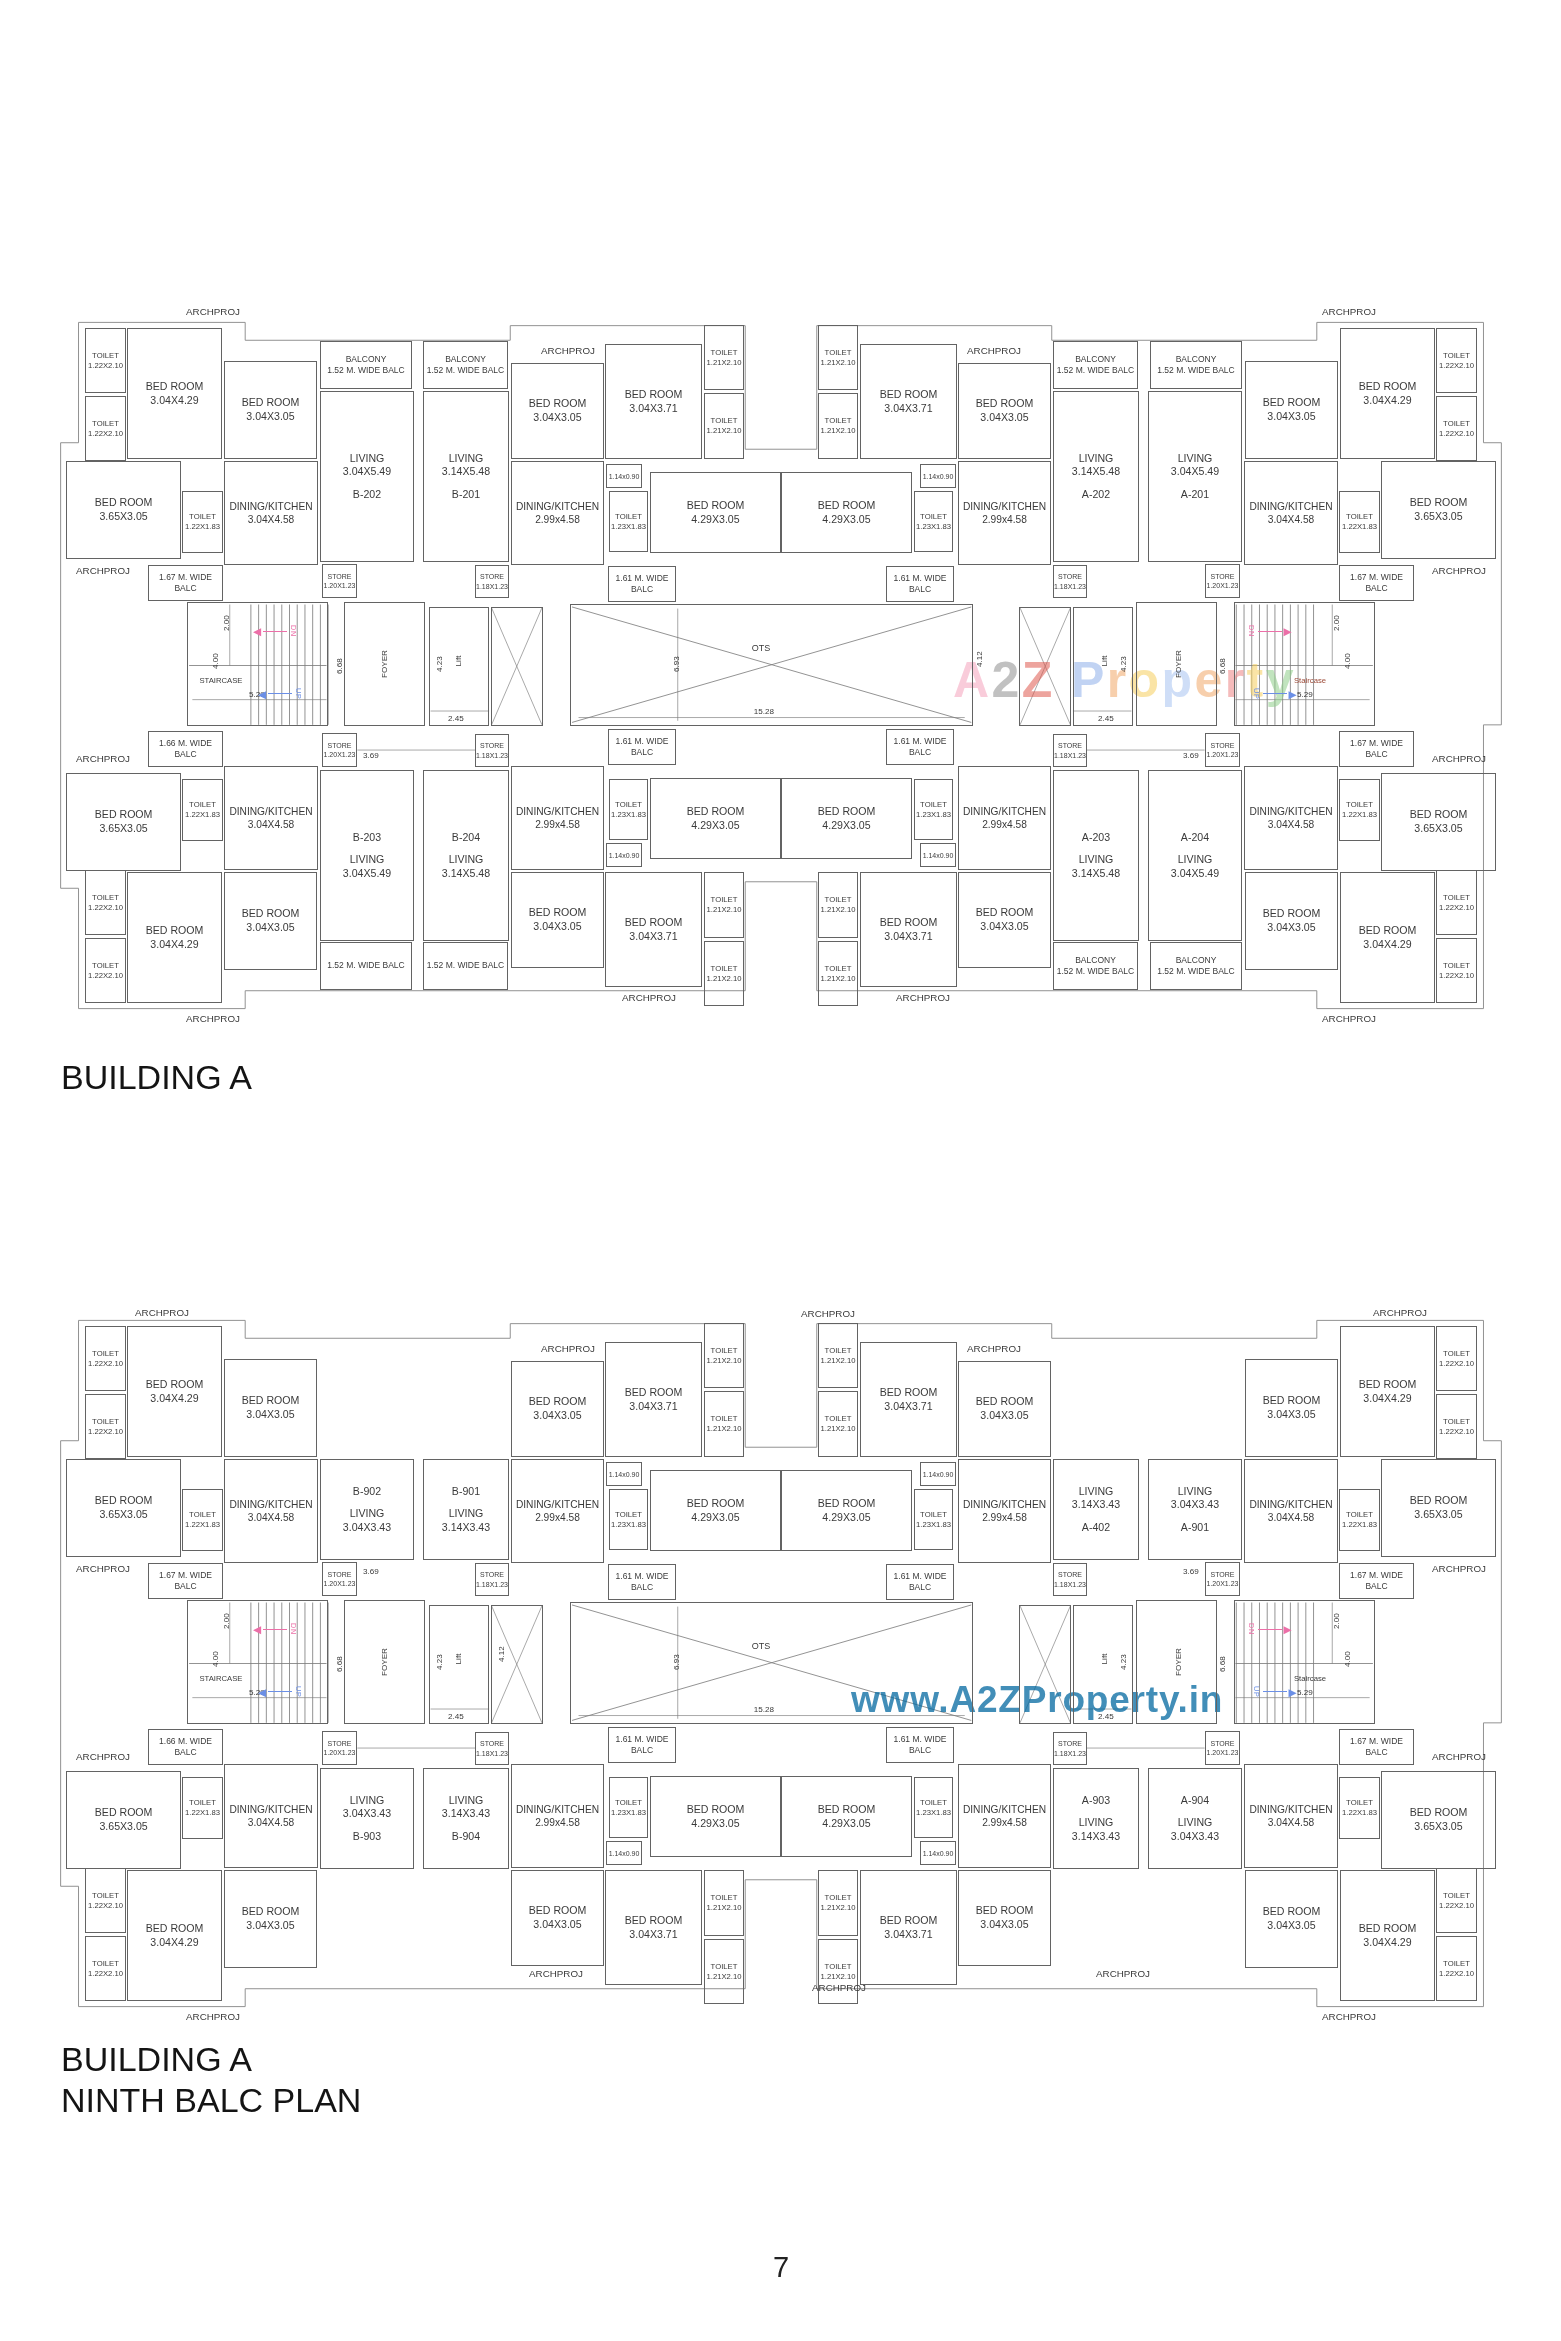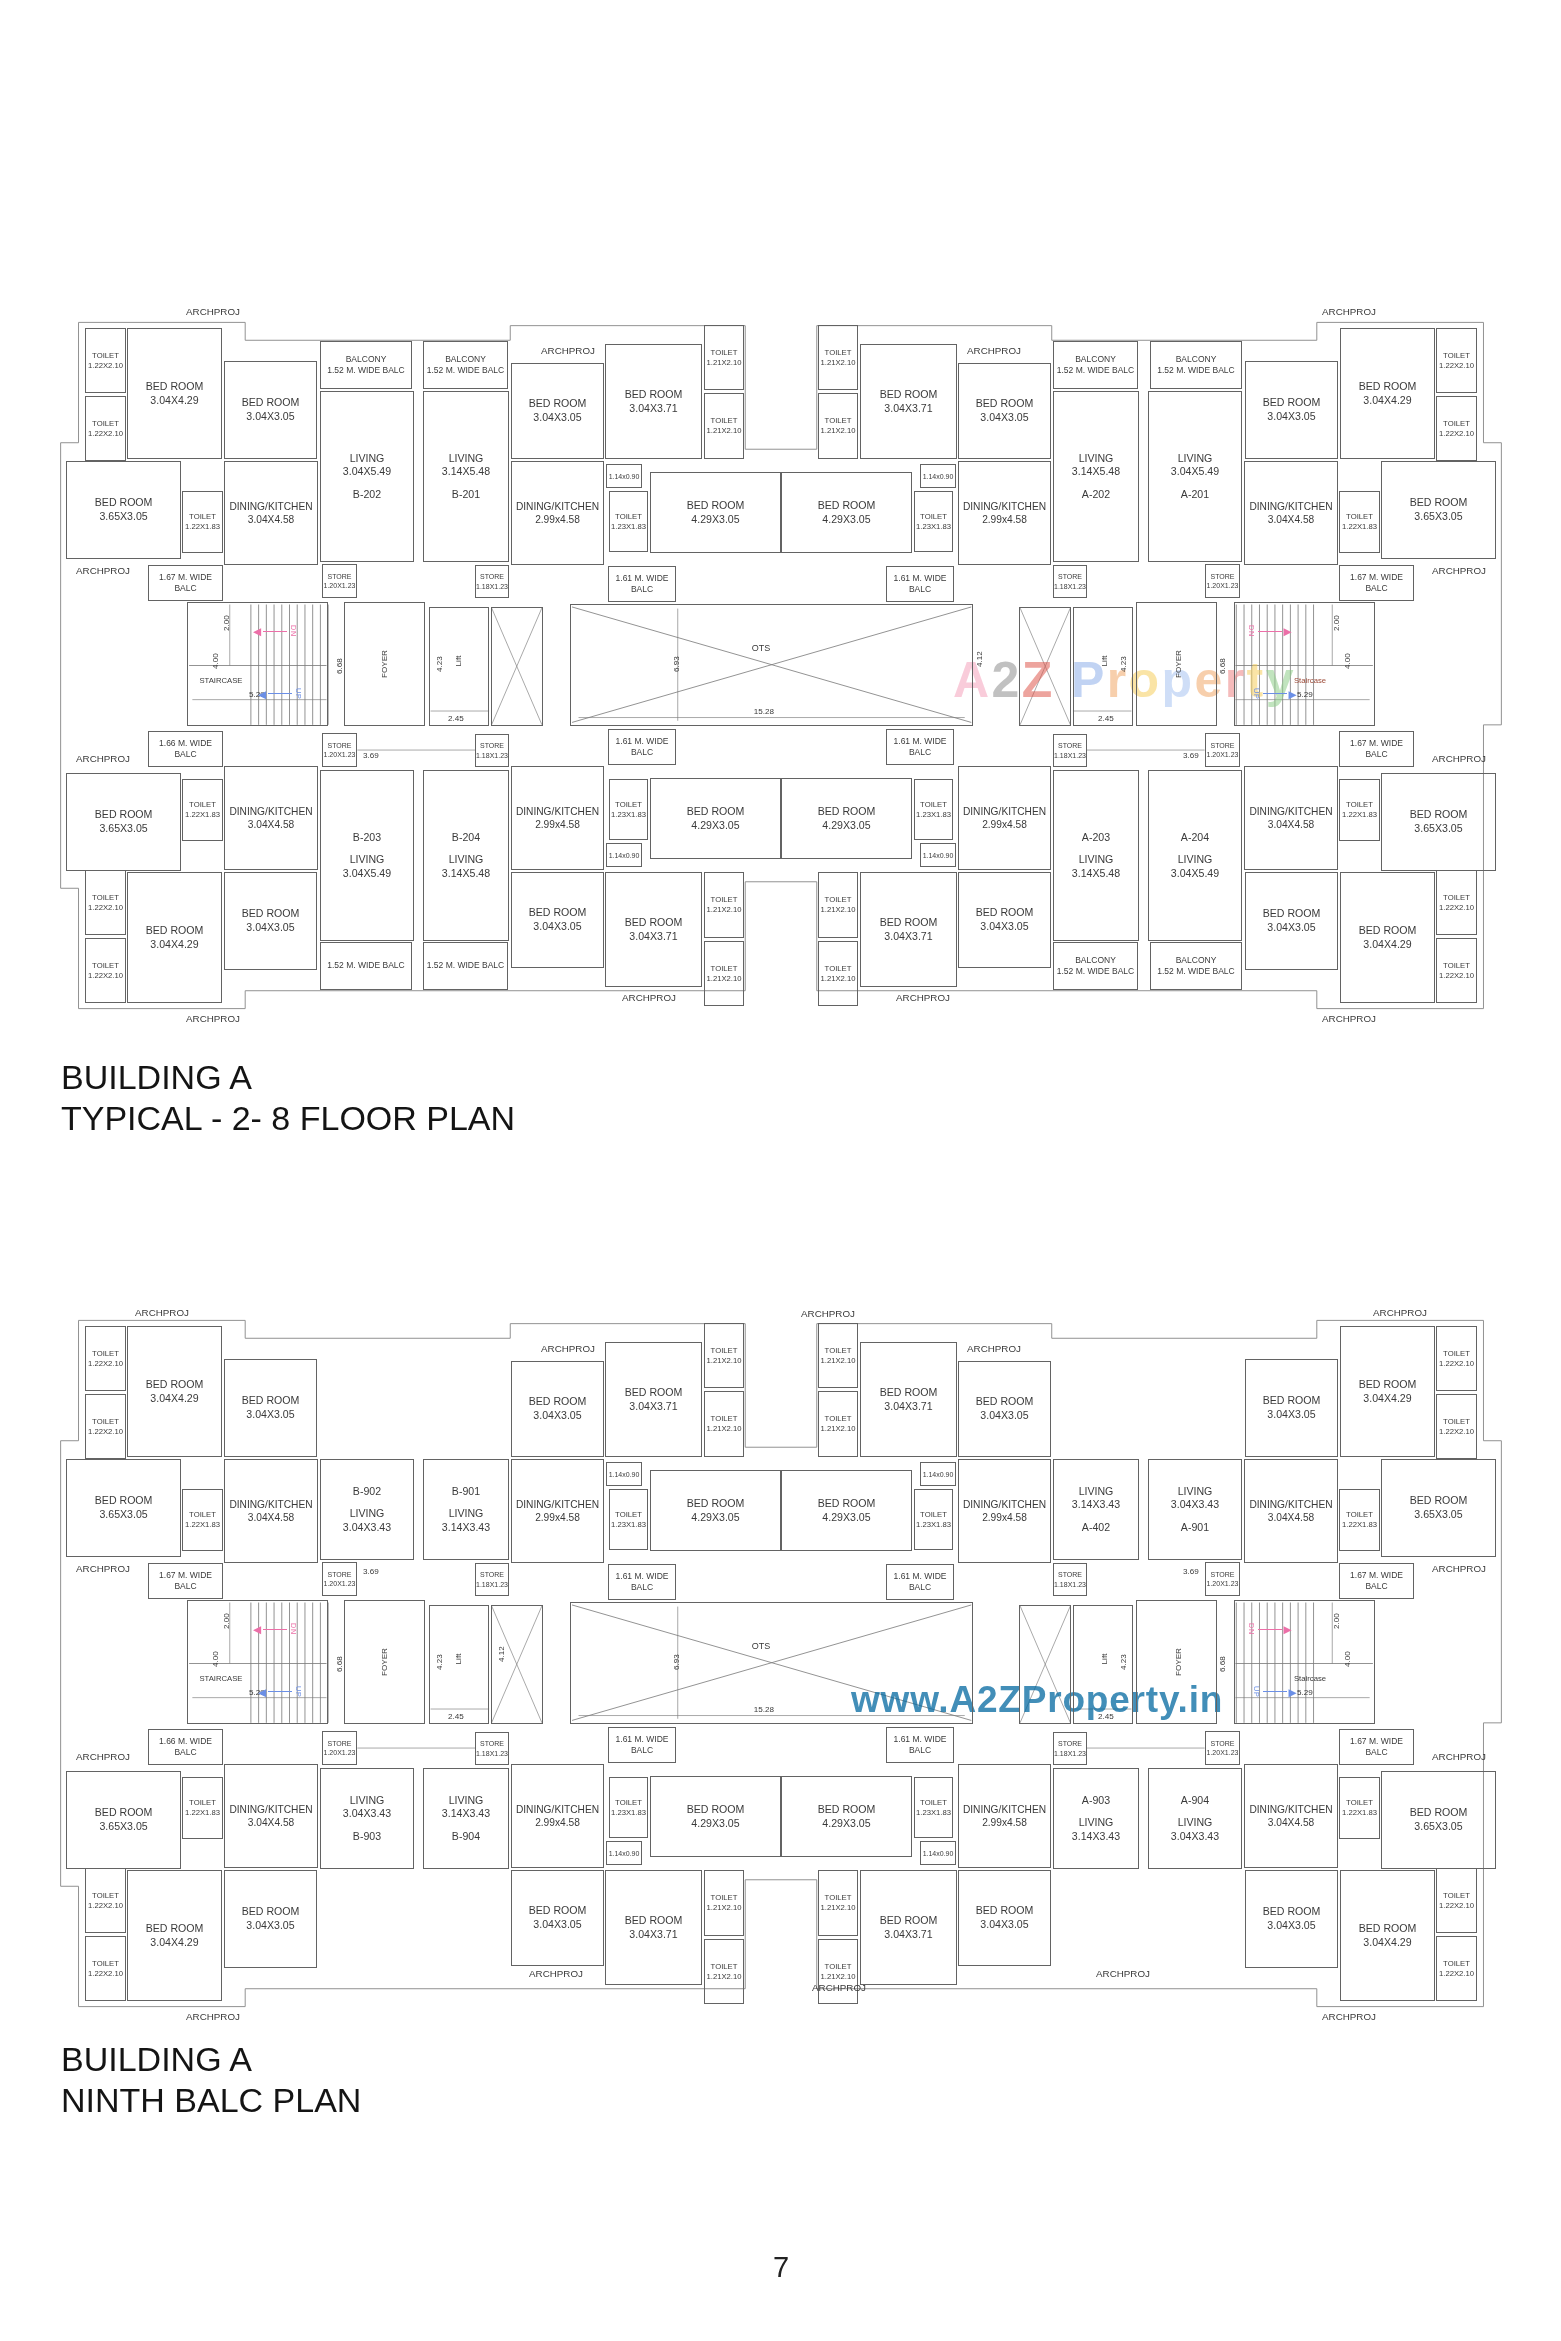--- a/index.html
+++ b/index.html
@@ -514,21 +514,20 @@
     </div>
     <div class="arr" style="left: 1194px; top: 390px; color: rgb(107, 143, 230);">
       <span class="alabel">UP</span>
       <span class="shaft" style="border-color:#6b8fe6"></span>
       <span class="tri">▶</span>
     </div>
   </div>
 
 <div class="title" style="top:1057px;">
   <div>BUILDING A</div>
-  <div>TYPICAL - 2- 8 FLOOR PLAN</div>
 </div>
 
 <div class="plan" style="top:1296px;">
   <svg width="1446" height="735" viewBox="0 0 1778 904">
       <path d="M25,30 H230 V52 H556 V34 H845 V186 H933 V34 H1222 V52 H1548 V30 H1753 V178 H1775 V525 H1753 V874 H1548 V852 H933 V718 H845 V852 H230 V874 H25 V726 H3 V178 H25 Z" fill="none" stroke="#8f8f8f" stroke-width="1.2"></path>
       <line x1="237" y1="377" x2="237" y2="525" stroke="#7a7a7a" stroke-width="1"></line>
       <line x1="1449" y1="377" x2="1449" y2="525" stroke="#7a7a7a" stroke-width="1"></line>
       <line x1="246.5" y1="377" x2="246.5" y2="525" stroke="#7a7a7a" stroke-width="1"></line>
       <line x1="1458.5" y1="377" x2="1458.5" y2="525" stroke="#7a7a7a" stroke-width="1"></line>
       <line x1="256" y1="377" x2="256" y2="525" stroke="#7a7a7a" stroke-width="1"></line>

